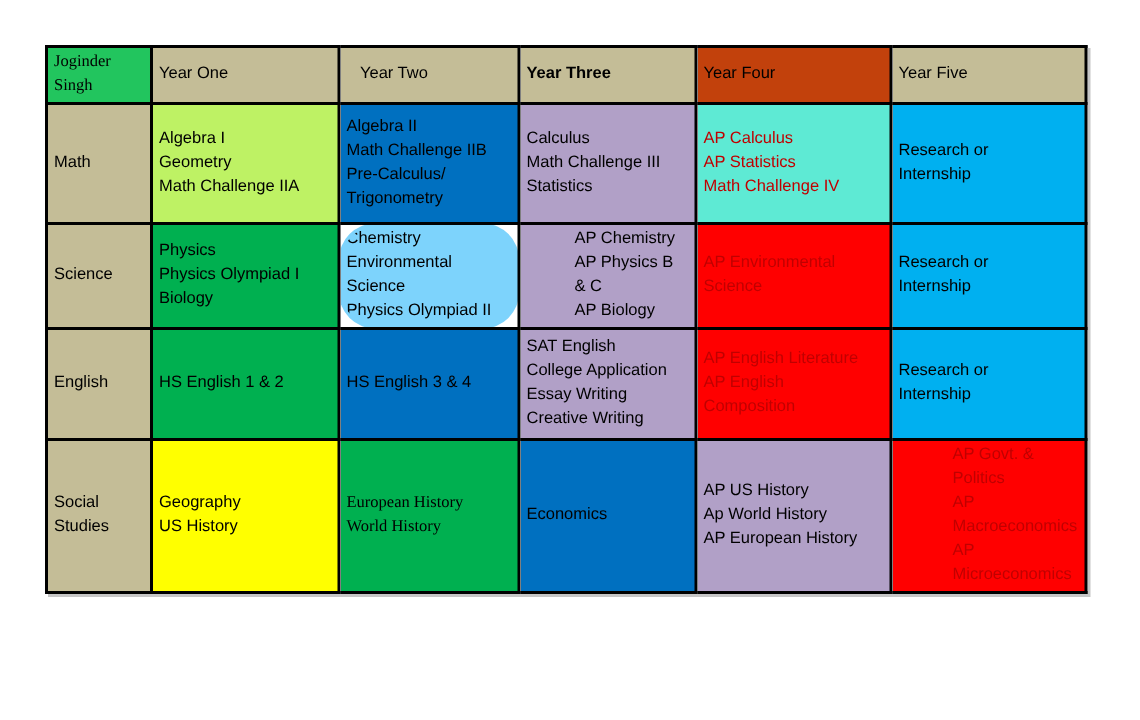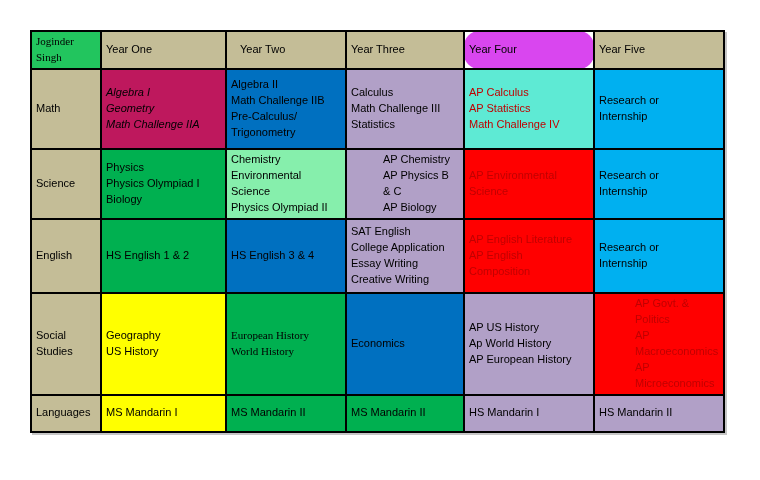--- a/index.html
+++ b/index.html
@@ -62,48 +62,48 @@
         <col class="c3">
         <col class="c4">
         <col class="c5">
     </colgroup>
     <tbody id="grid">
         <tr class="r0">
           <td style="background: #22c55e; color: rgb(0, 0, 0); font-family: Liberation Serif, serif;">Joginder
 Singh</td>
           <td style="background: rgb(196, 189, 151); color: rgb(0, 0, 0);">Year One</td>
           <td style="background: rgb(196, 189, 151); color: rgb(0, 0, 0); padding-left: 13px;">Year Two</td>
-          <td style="background: rgb(196, 189, 151); color: rgb(0, 0, 0);">Year Three</td>
-          <td style="background: #d946ef; color: rgb(0, 0, 0); border-radius: 15px;">Year Four</td>
+          <td style="background: rgb(196, 189, 151); color: rgb(0, 0, 0); font-weight: bold;">Year Three</td>
+          <td style="background: #c2410c; color: rgb(0, 0, 0);">Year Four</td>
           <td style="background: rgb(196, 189, 151); color: rgb(0, 0, 0);">Year Five</td>
         </tr>
         <tr class="r1">
           <td style="background: rgb(196, 189, 151); color: rgb(0, 0, 0);">Math</td>
-          <td style="background: #be185d; color: rgb(0, 0, 0); font-style: italic;">Algebra I
+          <td style="background: #bef264; color: rgb(0, 0, 0);">Algebra I
 Geometry
 Math Challenge IIA</td>
           <td style="background: rgb(0, 112, 192); color: rgb(0, 0, 0);">Algebra II
 Math Challenge IIB
 Pre-Calculus/
 Trigonometry</td>
           <td style="background: rgb(177, 160, 199); color: rgb(0, 0, 0);">Calculus
 Math Challenge III
 Statistics</td>
           <td style="background: #5eead4; color: rgb(192, 0, 0);">AP Calculus
 AP Statistics
 Math Challenge IV</td>
           <td style="background: rgb(0, 176, 240); color: rgb(0, 0, 0);">Research or
 Internship</td>
         </tr>
         <tr class="r2">
           <td style="background: rgb(196, 189, 151); color: rgb(0, 0, 0);">Science</td>
           <td style="background: rgb(0, 176, 80); color: rgb(0, 0, 0);">Physics
 Physics Olympiad I
 Biology</td>
-          <td style="background: #86efac; color: rgb(0, 0, 0);">Chemistry
+          <td style="background: #7dd3fc; color: rgb(0, 0, 0); border-radius: 24px;">Chemistry
 Environmental
 Science
 Physics Olympiad II</td>
           <td style="background: rgb(177, 160, 199); color: rgb(0, 0, 0); padding-left: 36px;">AP Chemistry
 AP Physics B &amp; C
 AP Biology</td>
           <td style="background: rgb(255, 0, 0); color: rgb(192, 0, 0);">AP Environmental
 Science</td>
           <td style="background: rgb(0, 176, 240); color: rgb(0, 0, 0);">Research or
 Internship</td>
@@ -130,23 +130,15 @@
           <td style="background: rgb(0, 176, 80); color: rgb(0, 0, 0); font-family: Liberation Serif, serif;">European History
 World History</td>
           <td style="background: rgb(0, 112, 192); color: rgb(0, 0, 0);">Economics</td>
           <td style="background: rgb(177, 160, 199); color: rgb(0, 0, 0);">AP US History
 Ap World History
 AP European History</td>
           <td style="background: rgb(255, 0, 0); color: rgb(192, 0, 0); padding-left: 40px;">AP Govt. &amp; Politics
 AP Macroeconomics
 AP Microeconomics</td>
         </tr>
-        <tr class="r5">
-          <td style="background: rgb(196, 189, 151); color: rgb(0, 0, 0);">Languages</td>
-          <td style="background: rgb(255, 255, 0); color: rgb(0, 0, 0);">MS Mandarin I</td>
-          <td style="background: rgb(0, 176, 80); color: rgb(0, 0, 0);">MS Mandarin II</td>
-          <td style="background: rgb(0, 176, 80); color: rgb(0, 0, 0);">MS Mandarin II</td>
-          <td style="background: rgb(177, 160, 199); color: rgb(0, 0, 0);">HS Mandarin I</td>
-          <td style="background: rgb(177, 160, 199); color: rgb(0, 0, 0);">HS Mandarin II</td>
-        </tr>
       </tbody>
   </table>
 </div>
 
 </body></html>

